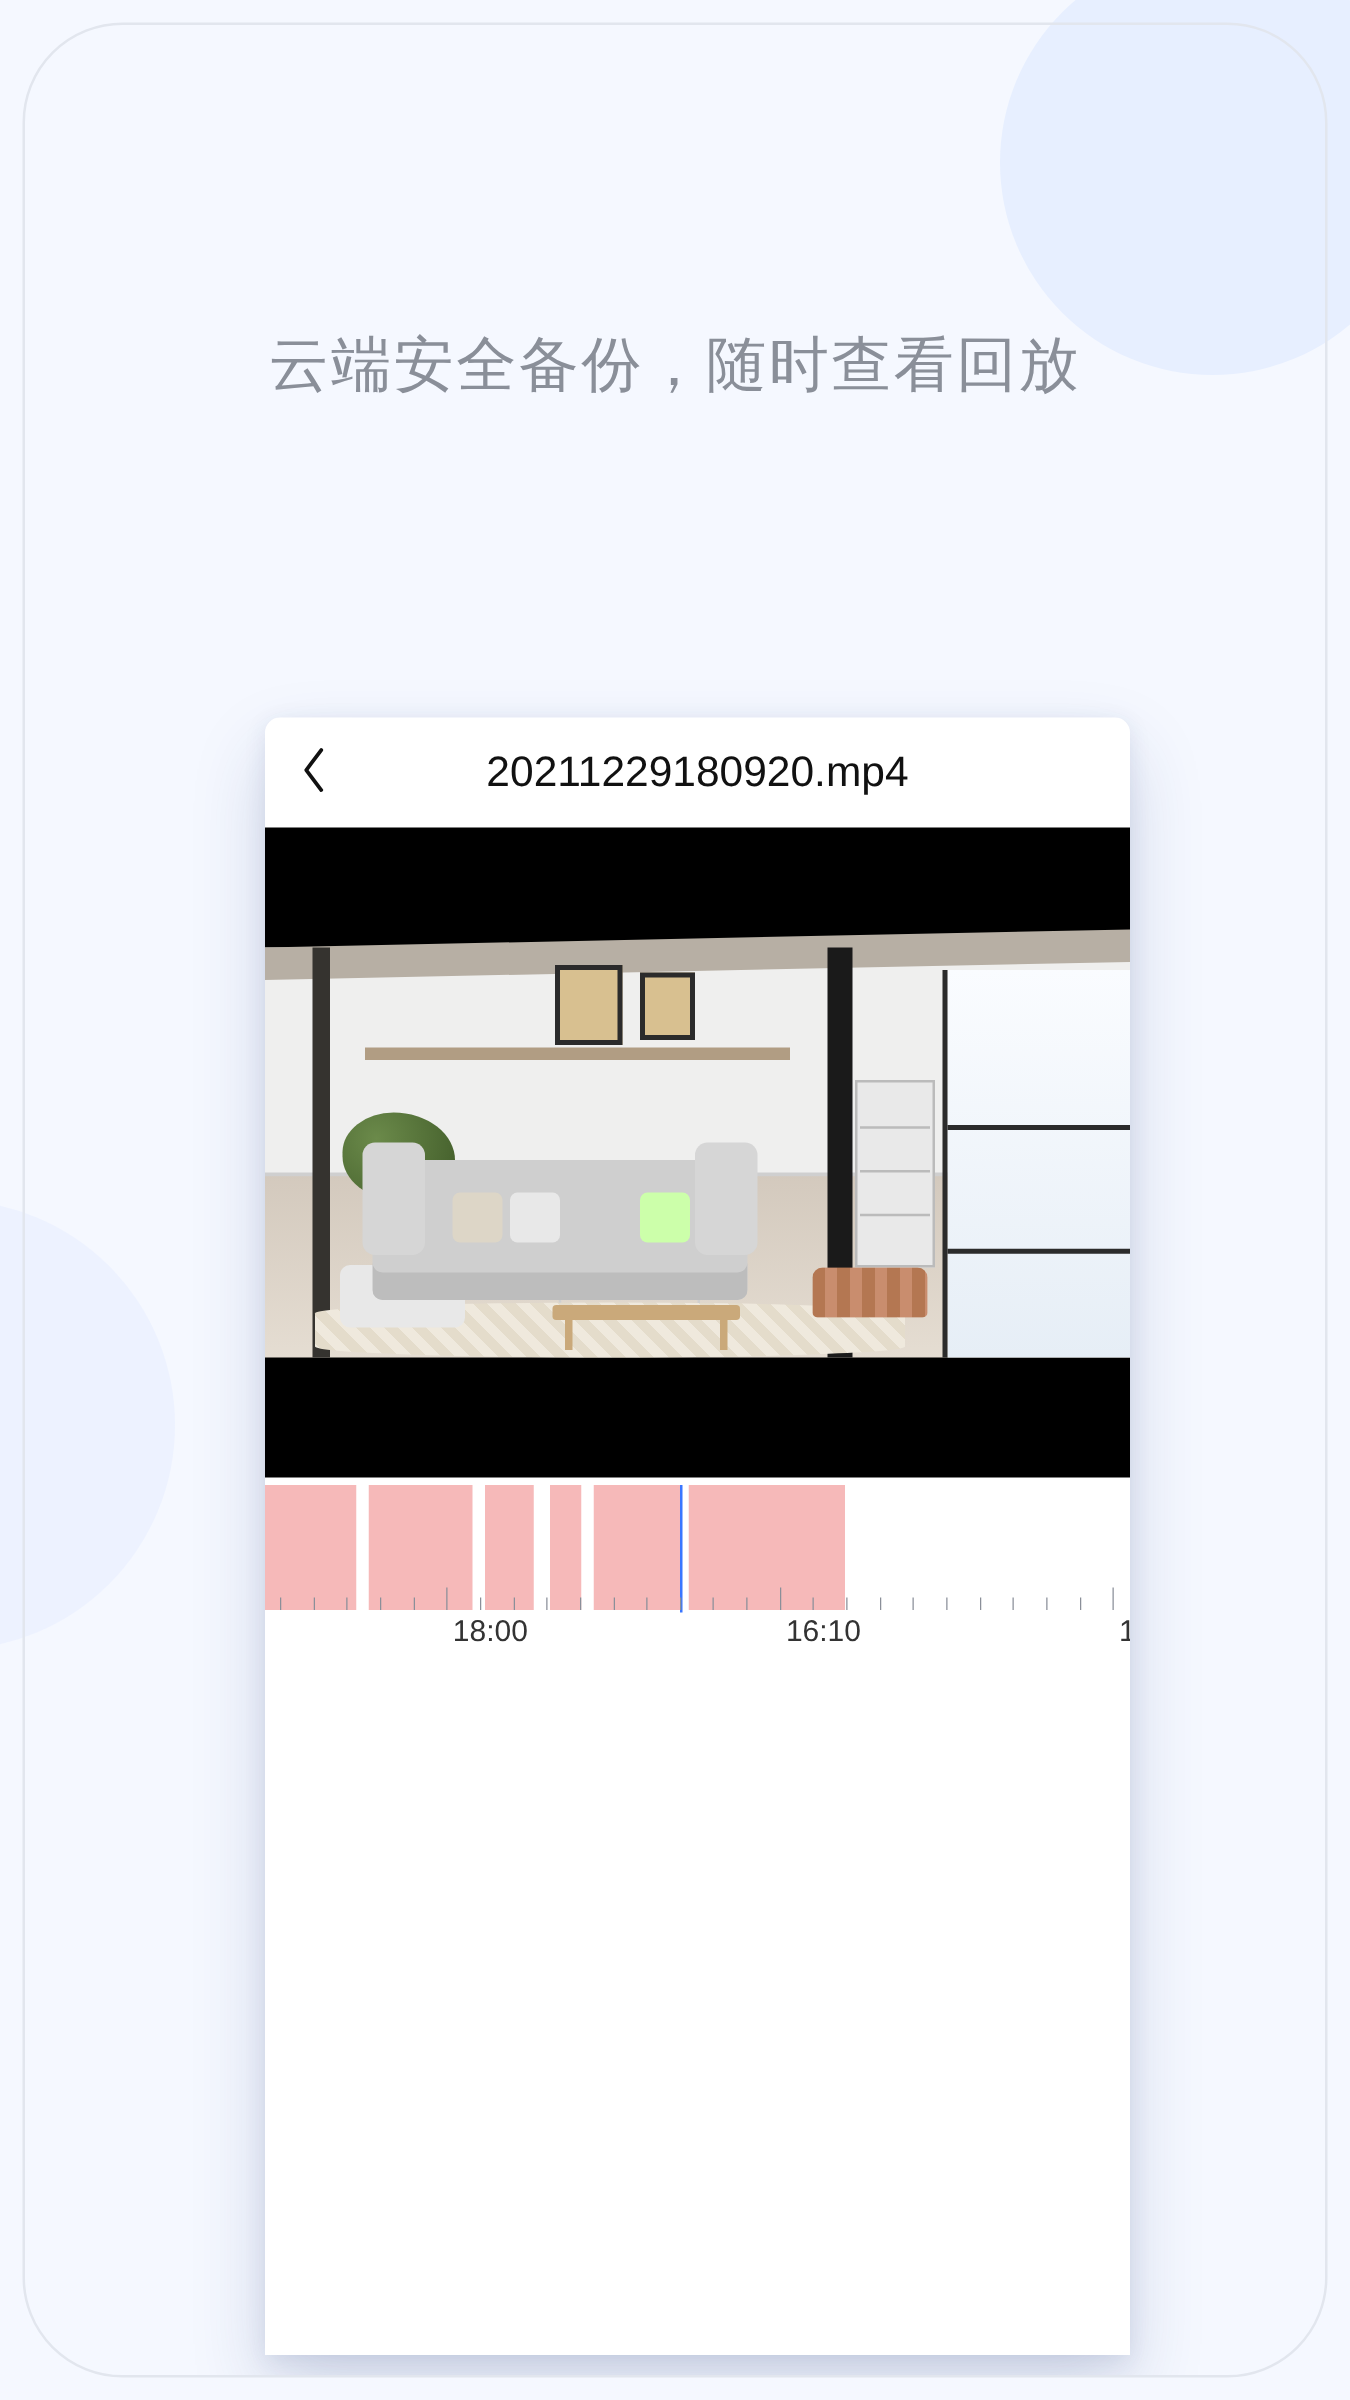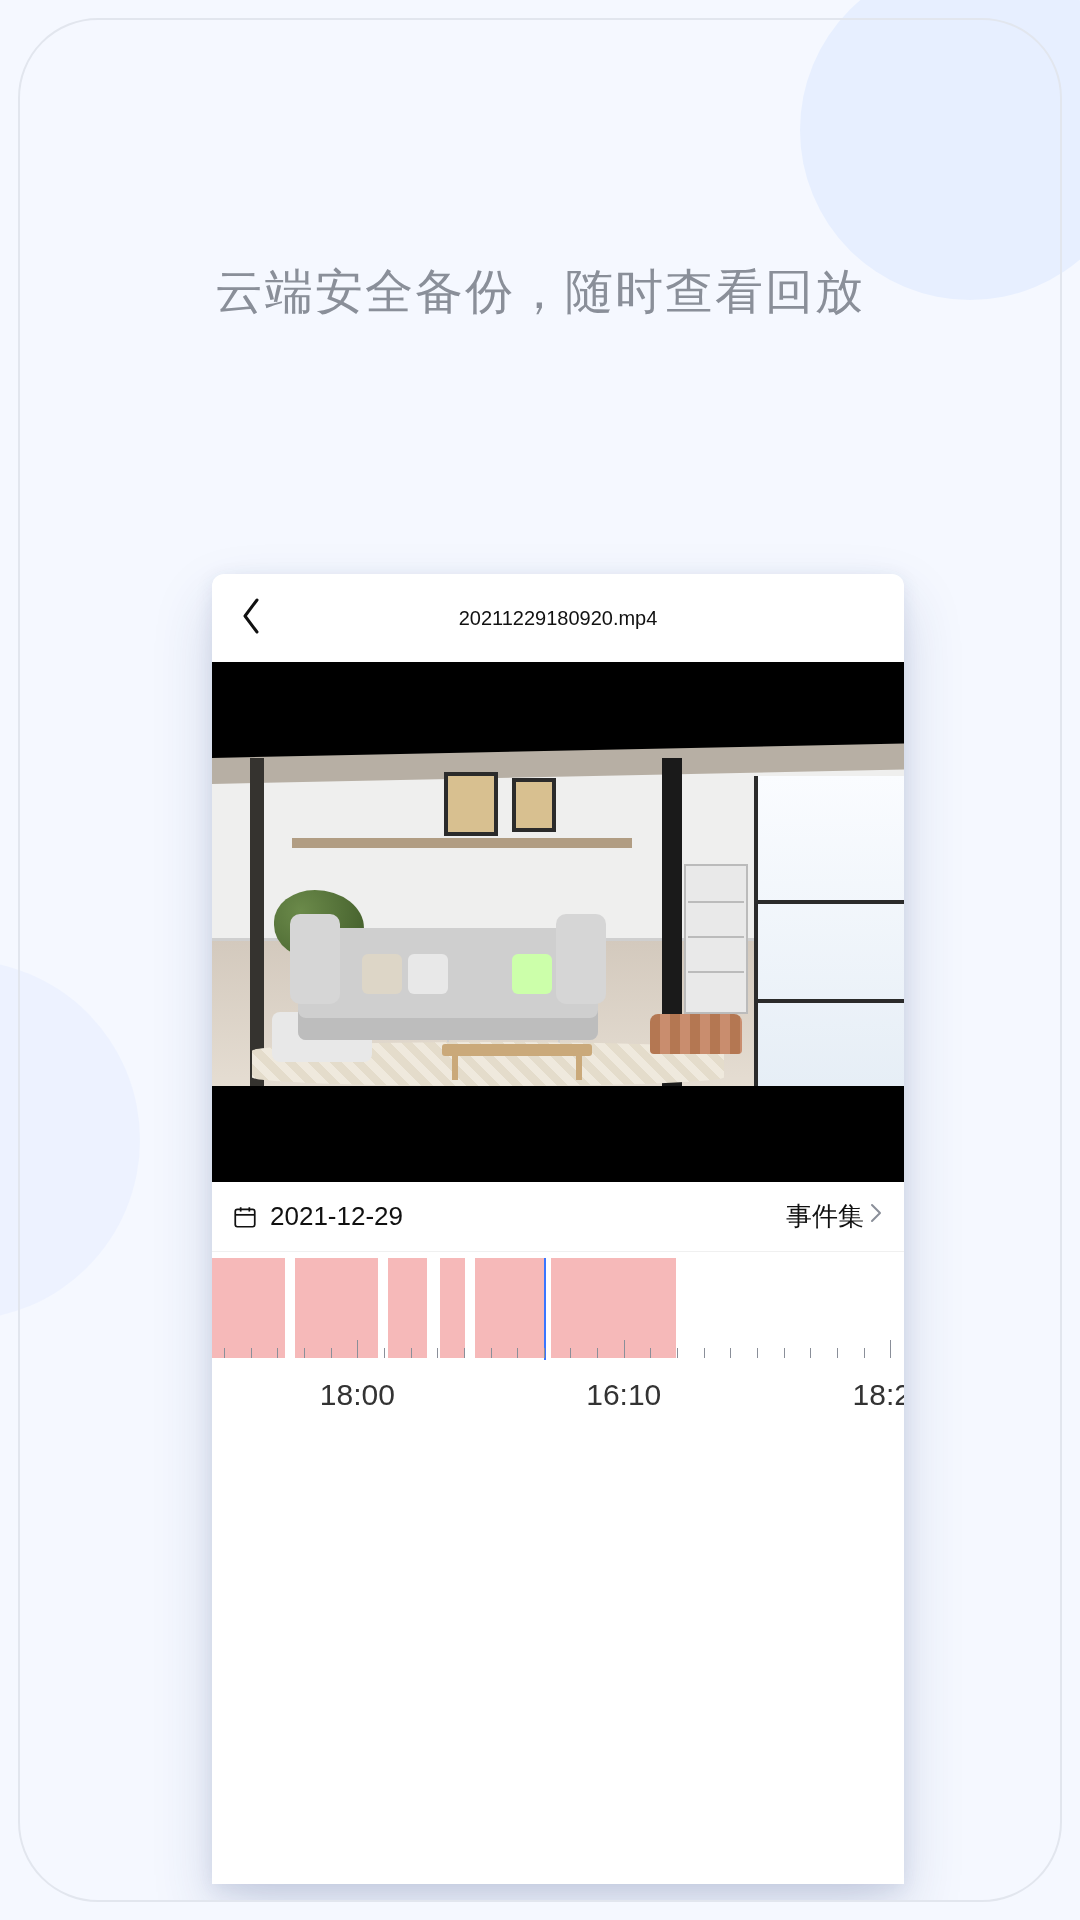--- a/index.html
+++ b/index.html
@@ -27,21 +27,21 @@
     width: 692px; height: 1310px;
     background: #fff; border-radius: 12px 12px 0 0;
     box-shadow: 0 28px 60px rgba(40,60,120,.18), 0 4px 18px rgba(40,60,120,.10);
     display: flex; flex-direction: column; overflow: hidden;
   }
 
   
   .nav { height: 88px; display: flex; align-items: center; position: relative; }
   .nav .back { position: absolute; left: 26px; top: 0; bottom: 0; display: flex; align-items: center; }
   .nav .back svg { width: 26px; height: 40px; }
-  .nav .title { flex: 1; text-align: center; font-size: 20px; color: #111; font-weight: 400; }
+  .nav .title { flex: 1; text-align: center; font-size: 34px; color: #111; font-weight: 400; }
 
   
   .video-area { width: 100%; height: 520px; background: #000; position: relative; overflow: hidden; }
   .video-letterbox { position: absolute; left: 0; right: 0; top: 96px; bottom: 96px; }
   
   .scene { position: absolute; inset: 0; background: linear-gradient(#efefee 0%, #efefee 55%, #d3c9bd 55%, #e5ddd2 100%); }
   .scene .wainscot { position: absolute; left:0; right:0; top:55%; height:3px; background:#cfcfcf; }
   .scene .wall-panel { position:absolute; top:58%; height:40%; width:2px; background:#cfcfcf; }
   .scene .roof { position:absolute; left:0; right:0; top:0; height:26px; background:#b7afa4; transform: skewY(-1.2deg); transform-origin: left; }
   .scene .pillar { position:absolute; top:0; bottom:0; width:20px; background:#1a1a1a; right:222px; }
@@ -75,21 +75,21 @@
   
   .timeline { position: relative; height: 160px; padding-top: 6px; }
   .tl-track { position:relative; height: 100px; width:100%; }
   .tl-seg { position:absolute; top:0; bottom:0; background:#f6b9b9; }
   .tl-cursor { position:absolute; top:0; bottom:-2px; width:2px; background:#3a76ff; }
   .tl-ticks { position:absolute; left:0; right:0; bottom:0; height:24px; }
   .tl-ticks i { position:absolute; bottom:0; width:1px; background:#8a8f99; }
   .tl-ticks i.minor { height:10px; }
   .tl-ticks i.major { height:18px; }
   .tl-labels { position:relative; height:40px; }
-  .tl-labels span { position:absolute; transform:translateX(-50%); font-size:30px; color:#333; top:20px; }
+  .tl-labels span { position:absolute; transform:translateX(-50%); font-size:24px; color:#333; top:4px;margin-left:35px; }
 
   .gap { flex:1; }
 
   
   .promo { height:58px; background:#f0a65b; color:#fff; display:flex; align-items:center; padding:0 18px; font-size:22px; margin: 0 6px 8px; border-radius:4px; }
   .promo .x { margin-left:auto; width:30px; height:30px; border:1.5px solid #fff; border-radius:50%; display:flex; align-items:center; justify-content:center; }
   .promo .x svg { width:14px; height:14px; }
 </style>
 </head>
 <body>
@@ -142,40 +142,20 @@
           <div class="sofa"></div>
           <div class="cushion" style="left:150px;"></div>
           <div class="cushion" style="left:196px; background:#e8e8e8;"></div>
           <div class="cushion" style="left:300px; background:#cfa;"></div>
           <div class="table"></div>
           <div class="pouf"></div>
         </div>
       </div>
     </div>
 
-    <div class="info-row">
-      <span class="cal-icon">
-        <svg width="26" height="26" viewBox="0 0 24 24">
-            <rect x="3" y="5" width="18" height="16" rx="2" fill="none" stroke="#111" stroke-width="1.6"></rect>
-            <line x1="3" y1="10" x2="21" y2="10" stroke="#111" stroke-width="1.6"></line>
-            <line x1="8" y1="3" x2="8" y2="7" stroke="#111" stroke-width="1.6"></line>
-            <line x1="16" y1="3" x2="16" y2="7" stroke="#111" stroke-width="1.6"></line>
-          </svg>
-      </span>
-      <span>2021-12-29</span>
-      <span class="spacer"></span>
-      <span class="events">
-        <span>事件集</span>
-        <span>
-          <svg viewBox="0 0 16 24">
-              <polyline points="4,4 12,12 4,20" fill="none" stroke="#8a8f99" stroke-width="2" stroke-linecap="round" stroke-linejoin="round"></polyline>
-            </svg>
-        </span>
-      </span>
-    </div>
 
     <div class="timeline">
       <div class="tl-track" id="tl-track">
         <div class="tl-seg" style="left: 0%; width: 10.5%;"></div>
           <div class="tl-seg" style="left: 12%; width: 12%;"></div>
           <div class="tl-seg" style="left: 25.5%; width: 5.5%;"></div>
           <div class="tl-seg" style="left: 33%; width: 3.5%;"></div>
           <div class="tl-seg" style="left: 38%; width: 10%;"></div>
           <div class="tl-seg" style="left: 49%; width: 18%;"></div>
           <div class="tl-cursor" style="left: 48%;"></div>

